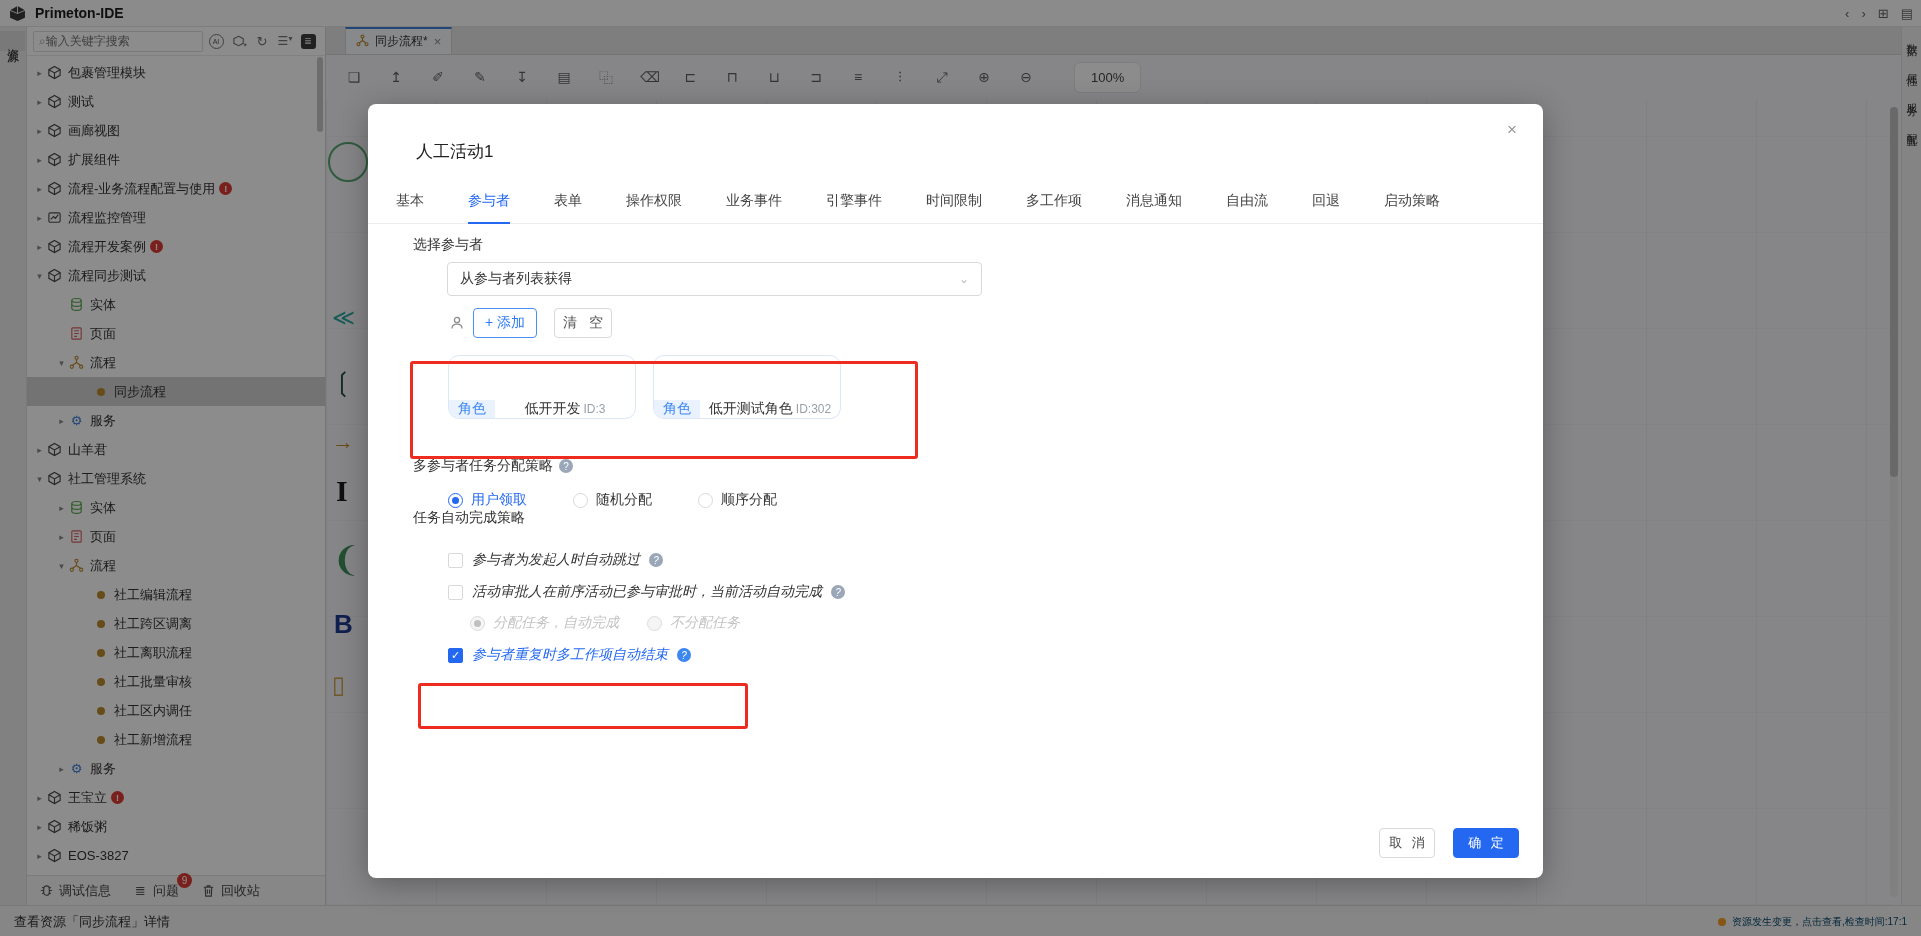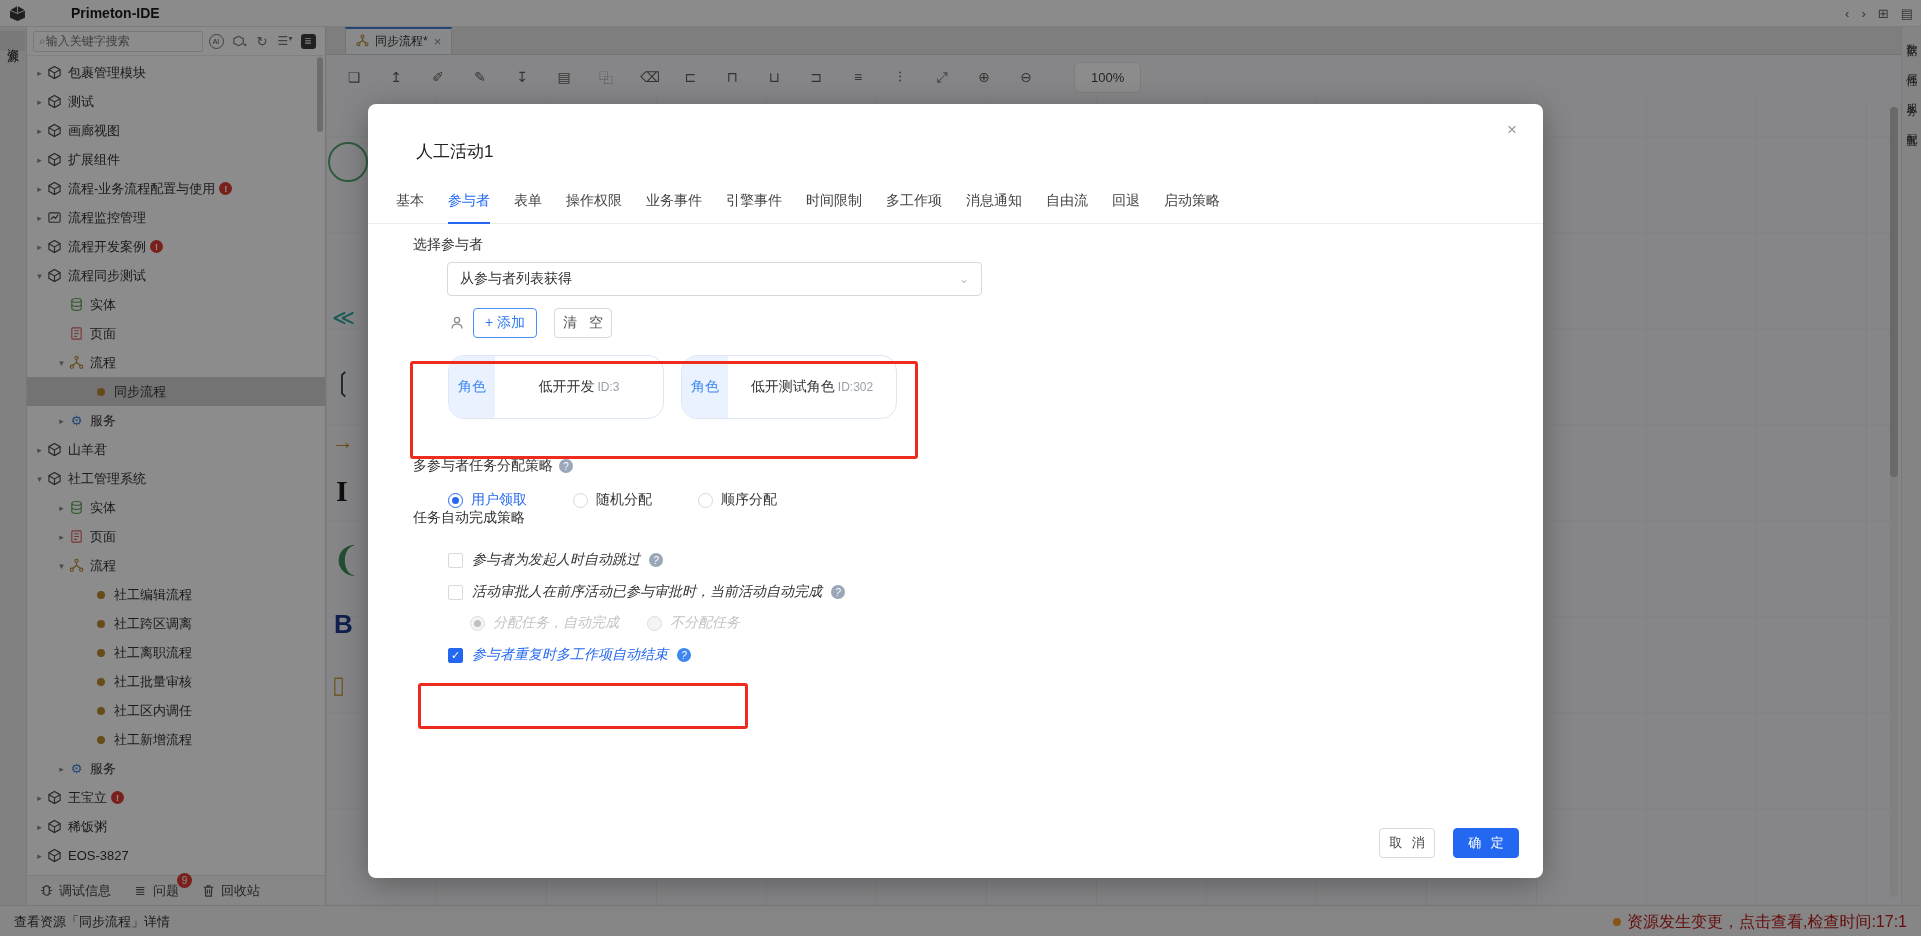--- a/index.html
+++ b/index.html
@@ -1,21 +1,21 @@
 <!DOCTYPE html>
 <html><head>
 <meta charset="utf-8">
 <style>
   * { margin:0; padding:0; box-sizing:border-box; }
   html,body { width:1921px; height:936px; overflow:hidden; }
   body { font-family:"Liberation Sans","DejaVu Sans",sans-serif; font-size:13px; color:#333; background:#fff; }
   #root { position:relative; width:1921px; height:936px; overflow:hidden; background:#fff; }
 
   
-  #titlebar { position:absolute; left:0; top:0; width:1921px; height:27px; background:#fdfdfd; border-bottom:1px solid #e3e3e3; display:flex; align-items:center; padding-left:9px;gap:36px; }
+  #titlebar { position:absolute; left:0; top:0; width:1921px; height:27px; background:#fdfdfd; border-bottom:1px solid #e3e3e3; display:flex; align-items:center; padding-left:9px; }
   #app-logo { width:17px; height:17px; margin-right:9px; }
   #app-title { font-size:14px; font-weight:bold; color:#1c1c1c; }
   #titlebar-icons { position:absolute; right:8px; top:0; height:27px; display:flex; align-items:center; gap:12px; color:#666; font-size:13px; }
   #titlebar-icons span { cursor:pointer; }
 
   
   #leftstrip { position:absolute; left:0; top:27px; width:27px; height:878px; background:#ebebeb; border-right:1px solid #ddd; }
   #leftstrip .vtab { writing-mode:vertical-rl; text-orientation:upright; letter-spacing:2px; font-size:12px; color:#2b2b2b; background:#dcdcdc; padding:8px 4px; display:inline-block; margin-top:4px; }
 
   
@@ -37,21 +37,21 @@
   .dotleaf { width:8px; height:8px; border-radius:50%; background:#bb8a2e; }
   #tree-scroll { position:absolute; right:2px; top:30px; width:6px; height:75px; background:#c7c7c7; border-radius:3px; }
   #sidebar-footer { height:30px; border-top:1px solid #e2e2e2; background:#f6f6f6; display:flex; align-items:center; padding-left:12px; gap:22px; }
   .sfitem { display:flex; align-items:center; gap:5px; color:#444; cursor:pointer; position:relative; font-size:13px; }
   .sfitem .fic { width:15px; height:15px; display:inline-flex; align-items:center; justify-content:center; color:#555; }
   .cntbadge { position:absolute; top:-9px; right:-13px; min-width:15px; height:15px; background:#dd3b35; border-radius:8px; color:#fff; font-size:10px; display:flex; align-items:center; justify-content:center; padding:0 3px; }
 
   
   #statusbar { position:absolute; left:0; top:905px; width:1921px; height:33px; background:#f4f4f4; border-top:1px solid #dcdcdc; display:flex; align-items:center; padding:0 14px; justify-content:space-between; }
   #status-left { color:#333; font-size:13px; }
-  #status-right { color:#b91c1c; font-size:16px; display:flex; align-items:center; gap:6px; cursor:pointer; }
+  #status-right { color:#0c4a6e; font-size:10px; display:flex; align-items:center; gap:6px; cursor:pointer; }
   .orange-dot { width:8px; height:8px; border-radius:50%; background:#f59a23; display:inline-block; }
 
   
   #editor { position:absolute; left:326px; top:27px; width:1575px; height:878px; background:#f4f5f7; overflow:hidden; }
   #tabbar { height:28px; background:#e5e5e5; border-bottom:1px solid #d4d4d4; display:flex; align-items:flex-end; }
   #etab { margin-left:19px; height:27px; background:#f8fafd; border:1px solid #d4d4d4; border-bottom:none; border-top:2px solid #3e7fd6; display:flex; align-items:center; gap:6px; padding:0 10px; font-size:12px; color:#333; cursor:pointer; }
   #etab .close { color:#888; font-size:13px; cursor:pointer; }
   #toolbar { height:44px; display:flex; align-items:center; padding-left:20px; gap:26px; color:#5f5f5f; font-size:14px; }
   #toolbar .tbi { cursor:pointer; width:16px; text-align:center; }
   #zoom-pill { background:#fff; border:1px solid #e4e4e4; border-radius:6px; padding:7px 16px; font-size:13px; color:#444; margin-left:14px; cursor:pointer; }
@@ -66,37 +66,37 @@
 
   
   #rightdock { position:absolute; left:1901px; top:27px; width:20px; height:878px; background:#f0f0f0; border-left:1px solid #ddd; display:flex; flex-direction:column; align-items:center; padding-top:8px; gap:26px; }
   #rightdock .vtab { writing-mode:vertical-rl; text-orientation:upright; font-size:11px; color:#333; cursor:pointer; letter-spacing:2px; }
 
   
   #overlay { position:absolute; inset:0; background:rgba(0,0,0,0.45); z-index:40; }
   #modal { position:absolute; left:368px; top:104px; width:1175px; height:774px; background:#fff; border-radius:8px; z-index:50; box-shadow:0 6px 30px rgba(0,0,0,0.3); }
   #modal-close { position:absolute; top:16px; right:26px; color:#999; font-size:17px; cursor:pointer; }
   #m-title { padding:36px 0 0 48px; font-size:17px; color:#222; }
-  #m-tabs { margin-top:29px; padding:0 28px; display:flex; gap:24px; border-bottom:1px solid #ececec; font-size:14px; color:#444;font-family:Liberation Mono, monospace; }
+  #m-tabs { margin-top:29px; padding:0 28px; display:flex; gap:44px; border-bottom:1px solid #ececec; font-size:14px; color:#444;font-family:Liberation Mono, monospace; }
   .mtab { padding-bottom:13px; cursor:pointer; position:relative; white-space:nowrap; }
   .mtab.active { color:#2468f2; }
   .mtab.active::after { content:""; position:absolute; left:0; right:0; bottom:-1px; height:2px; background:#2468f2; }
   #m-body { padding:12px 45px 0 45px; font-size:14px; }
   .sec-label { color:#333; display:flex; align-items:center; gap:6px; }
   .help { width:14px; height:14px; border-radius:50%; background:#9aa7b8; color:#fff; font-size:10px; display:inline-flex; align-items:center; justify-content:center; flex:0 0 14px; }
   .help.blue { background:#3d87f0; }
   #p-select { margin:8px 0 0 34px; width:535px; height:34px; border:1px solid #d9d9d9; border-radius:4px; display:flex; align-items:center; justify-content:space-between; padding:0 12px; color:#333; cursor:pointer; background:#fff; }
   #p-select .chev { color:#bfbfbf; font-size:12px; }
   #btn-row { margin:12px 0 0 36px; display:flex; align-items:center; height:30px; }
   #person-ic { color:#8c8c8c; margin-right:8px; display:inline-flex; }
   .btn { height:30px; border-radius:4px; display:inline-flex; align-items:center; justify-content:center; cursor:pointer; background:#fff; }
   #add-btn { border:1px solid #4a90f5; color:#2f7bf5; width:64px; }
   #clear-btn { border:1px solid #d9d9d9; color:#555; width:58px; margin-left:17px; letter-spacing:4px; padding-left:4px; }
   #cards-row { margin:17px 0 0 35px; display:flex; gap:17px; }
-  .pcard { width:216px; height:64px; border:1px solid #dce6f5; border-radius:16px; display:flex; overflow:hidden; cursor:pointer; background:#fff; }
+  .pcard { width:188px; height:64px; border:1px solid #dce6f5; border-radius:11px; display:flex; overflow:hidden; cursor:pointer; background:#fff;align-items:flex-end; }
   .pcard .tag { width:46px; background:#e9f2fe; color:#3d87f0; display:flex; align-items:center; justify-content:center; font-size:14px; flex:0 0 46px; }
   .pcard .pinfo { flex:1; display:flex; flex-direction:row; align-items:center; justify-content:center; gap:3px; }
   .pcard .pname { color:#333; font-size:14px; }
   .pcard .pid { color:#9aa0a8; font-size:12px; }
   .sec2 { margin-top:38px; }
   #radio-row { margin:16px 0 0 35px; display:flex; gap:46px; align-items:center; }
   .ritem { display:flex; align-items:center; gap:8px; cursor:pointer; }
   .radio { width:15px; height:15px; border-radius:50%; border:1px solid #d9d9d9; background:#fff; position:relative; flex:0 0 15px; }
   .radio.on { border-color:#2468f2; }
   .radio.on::after { content:""; position:absolute; left:3px; top:3px; width:7px; height:7px; border-radius:50%; background:#2468f2; }

